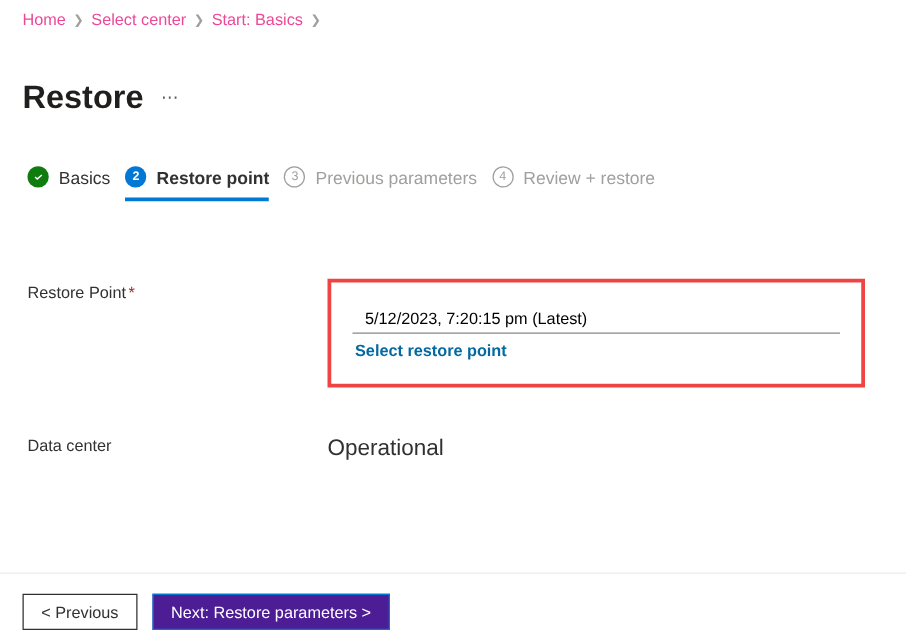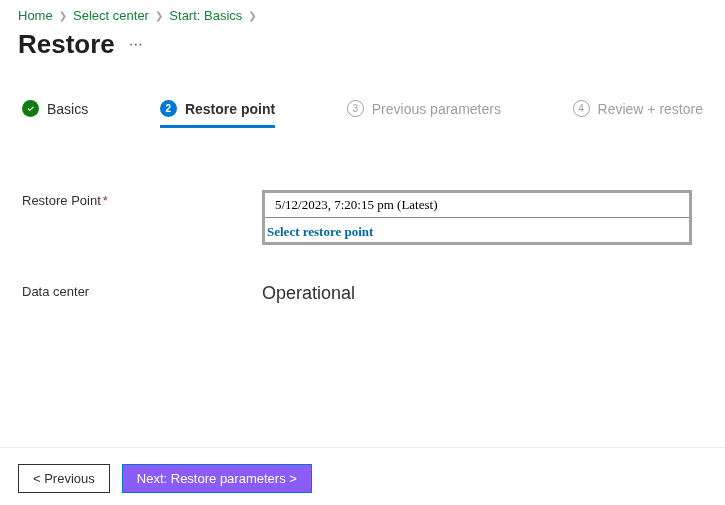--- a/index.html
+++ b/index.html
@@ -13,37 +13,37 @@
       position: relative;
       overflow: hidden;
     }
     .breadcrumb {
       padding: 8px 18px 4px 18px;
       font-size: 13px;
       display: flex;
       align-items: center;
       gap: 6px;
     }
-    .breadcrumb-link { color: #15803d; cursor: pointer; }
+    .breadcrumb-link { color: #ec4899; cursor: pointer; }
     .breadcrumb-sep { color: #a19f9d; font-size: 10px; }
     .page-head {
       display: flex;
       align-items: center;
       gap: 14px;
       padding: 2px 18px 18px 18px;
+      margin-top: 33px;
     }
     .page-title { font-size: 26px; font-weight: 600; color: #201f1e; }
     .ellipsis { color: #605e5c; font-size: 14px; line-height: 1; padding-bottom: 2px; cursor: pointer; }
     .tabs {
       display: flex;
       align-items: center;
-      gap: 46px;
+      gap: 12px;
       padding: 22px 22px 0 22px;
       font-size: 14px;
-      justify-content: space-between;
     }
     .tab {
       display: flex;
       align-items: center;
       gap: 8px;
       padding-bottom: 8px;
       border-bottom: 3px solid transparent;
       cursor: pointer;
     }
     .tab.active { border-bottom-color: #0078d4; font-weight: 600; }
@@ -55,21 +55,21 @@
     }
     .step-icon.done { background: #107c10; }
     .step-icon.done svg { width: 10px; height: 10px; }
     .step-icon.current { background: #0078d4; color: #fff; }
     .step-icon.future { border: 1px solid #a19f9d; color: #a19f9d; background: #fff; width: 17px; height: 17px; font-weight: 400; }
     .form-area { padding: 26px 22px 0 22px; }
     .row { display: flex; align-items: flex-start; margin-bottom: 26px; margin-top: 36px; }
     .row-label { width: 240px; font-size: 13px; padding-top: 3px; }
     .req { color: #a4262c; margin-left: 2px; }
     .field-col { flex: 1; max-width: 430px; }
-    .highlight-box { border: 3px solid #a3a3a3; padding: 0; font-family: Liberation Serif, serif; }
+    .highlight-box { border: 3px solid #ef4444; padding: 17px; }
     .rp-input {
       width: 100%;
       font-family: inherit;
       font-size: 13px;
       padding: 4px 10px;
       border: 1px solid #8a8886;
       border-left: none;
       border-right: none;
       border-top: none;
       border-bottom: 1px solid #8a8886;
@@ -80,35 +80,35 @@
       color: #0369a1;
       font-weight: 600;
       font-size: 13px;
       padding: 6px 2px 2px 2px;
       cursor: pointer;
       display: block;
     }
     .static-val { font-size: 18px; padding-top: 2px; }
     .footer {
       position: absolute;
-      left: 0; right: 0; bottom: 12px;
+      left: 0; right: 0; bottom: 1px;
       border-top: 1px solid #edebe9;
       padding: 16px 18px 0 18px;
       display: flex;
       gap: 12px;
     }
     .btn {
       font-family: inherit;
       font-size: 13px;
       padding: 6px 14px;
       cursor: pointer;
       min-width: 90px;
     }
     .btn-secondary { background: #fff; border: 1px solid #323130; color: #323130; }
-    .btn-primary { background: #8b5cf6; border: 1px solid #0078d4; color: #fff; min-width: 190px; }
+    .btn-primary { background: #4c1d95; border: 1px solid #0078d4; color: #fff; min-width: 190px; }
   </style>
 </head>
 <body>
 
 <div class="breadcrumb">
   <span class="breadcrumb-link">Home</span>
   <span class="breadcrumb-sep">❯</span>
   <span class="breadcrumb-link">Select center</span>
   <span class="breadcrumb-sep">❯</span>
   <span class="breadcrumb-link">Start: Basics</span>

